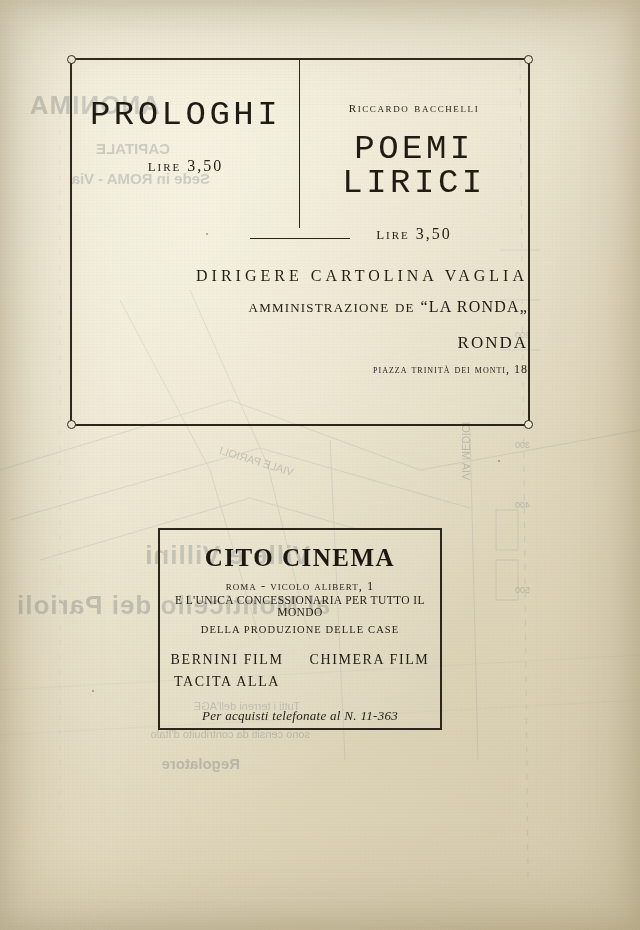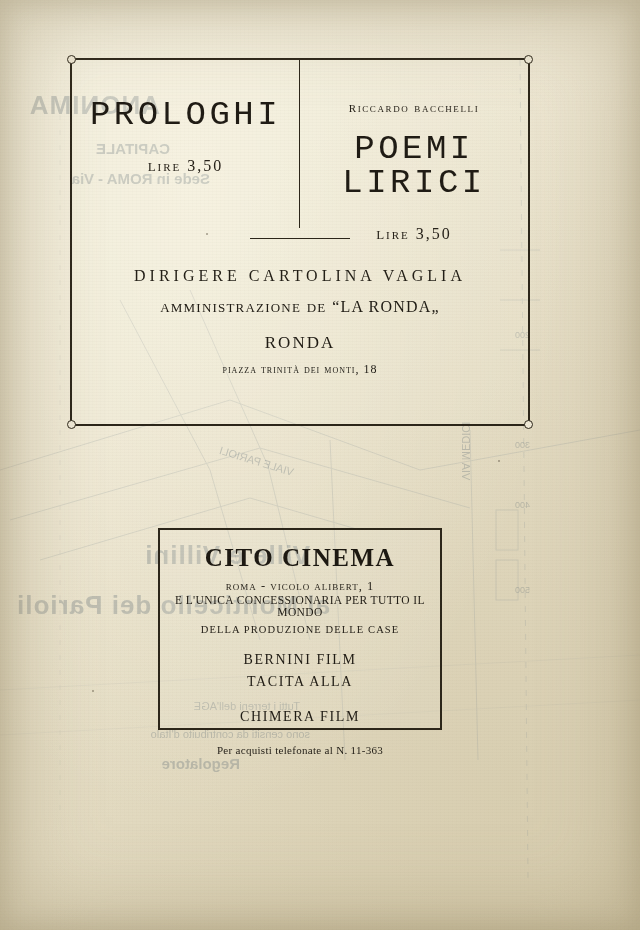--- a/index.html
+++ b/index.html
@@ -131,21 +131,21 @@
   .price::first-letter { font-size: 19px; }
 
   #rule {
     width: 100px;
     height: 1px;
     background: #2b2519;
     margin: 10px auto 0 auto;
   }
 
   #lower {
-    text-align: center;
+    text-align: right;
     padding-top: 28px;
   }
   #dirigere {
     font-size: 16px;
     letter-spacing: 4px;
     color: #221e16;
   }
   #alla {
     font-size: 9.5px;
     letter-spacing: 2.4px;
@@ -211,32 +211,32 @@
   #cito-line2 {
     font-size: 10.5px;
     letter-spacing: 1.1px;
     margin-top: 6px;
     color: #201c15;
   }
   #films {
     margin-top: 14px;
     display: flex;
     justify-content: center;
-    gap: 14px;
-    flex-direction: column;
+    gap: 26px;
   }
   .film-col { text-align: center; }
   .film {
     font-size: 14px;
     letter-spacing: 1.6px;
     line-height: 1.55;
     color: #1f1b14;
   }
   #cito-phone {
-    font-size: 11px;
+    font-size: 13px;
+    font-style: italic;
     margin-top: 16px;
     letter-spacing: 0.3px;
     color: #201c15;
   }
 
   
   .speck { position: absolute; background: #5c5342; border-radius: 50%; opacity: .55; }
 </style>
 </head>
 <body>

